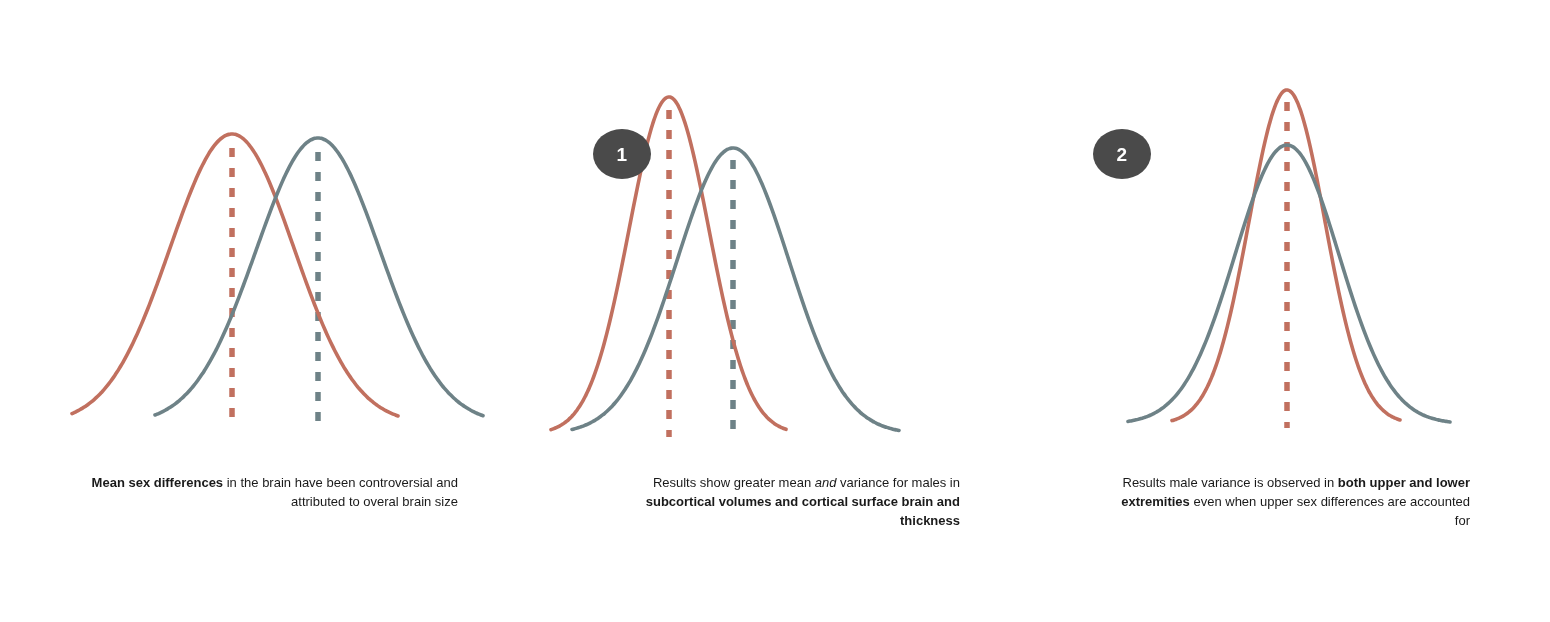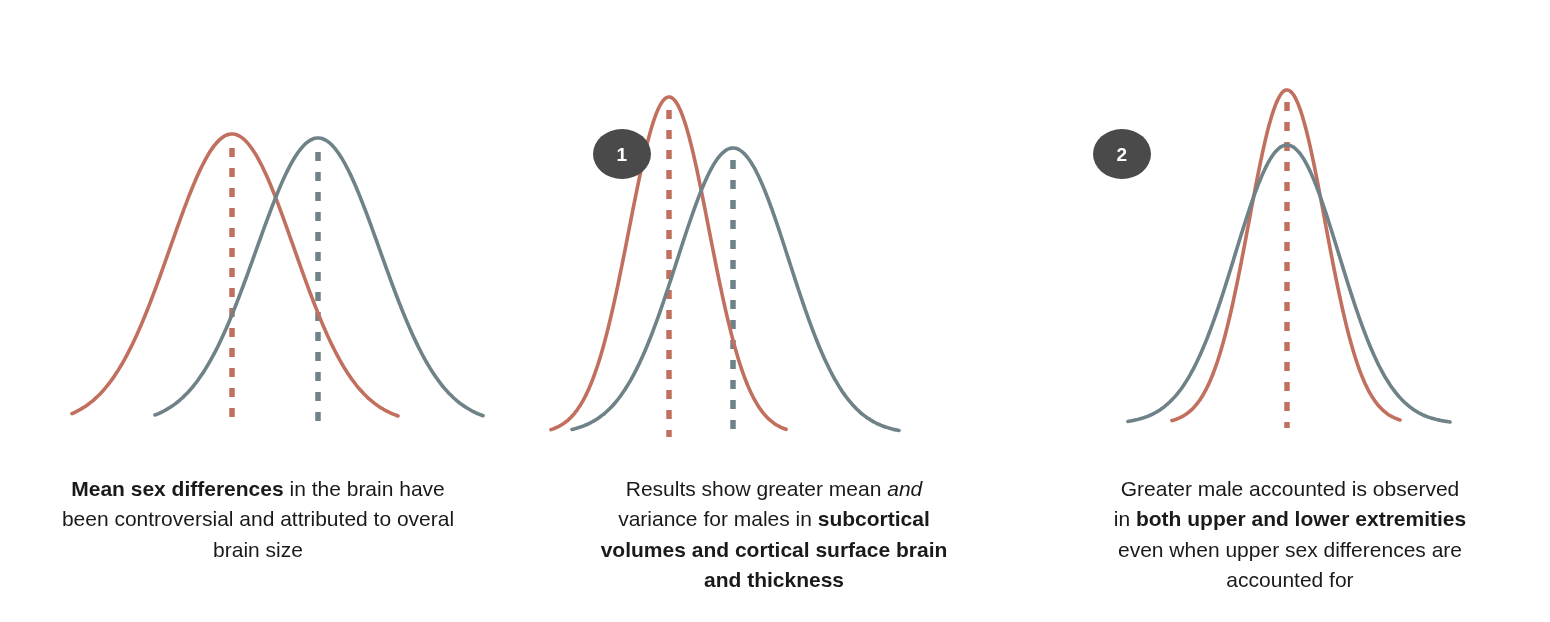--- a/index.html
+++ b/index.html
@@ -67,22 +67,22 @@
     z-index: 5;
   }
   .badge-host .badge { pointer-events: auto; }
 
   .caption {
     position: absolute;
     left: 50%;
     transform: translateX(-50%);
     top: 474px;
     width: 400px;
-    text-align: center;
-    font-size: 21px;
+    text-align: right;
+    font-size: 13px;
     line-height: 1.45;
     color: #1a1a1a;
     font-weight: 400;
   }
   .panel-1 .caption { width: 400px; }
   .panel-2 .caption { width: 372px; }
   .panel-3 .caption { width: 360px; }
   .caption b { font-weight: 700; }
   .caption i { }
 </style>
@@ -116,21 +116,21 @@
   </div>
 
   <div class="panel panel-3">
     <div class="plot-area">
       <svg viewBox="0 0 516 460" aria-hidden="true">
           <line x1="255" x2="255" y1="102" y2="428" stroke="#c1705f" stroke-width="5.5" stroke-dasharray="9 11" stroke-linecap="butt"></line>
           <path d="M 140.00 420.57 C 140.24 420.50, 140.95 420.31, 141.43 420.16 C 141.90 420.02, 142.38 419.87, 142.85 419.71 C 143.32 419.55, 143.80 419.39, 144.28 419.21 C 144.75 419.04, 145.22 418.86, 145.70 418.66 C 146.17 418.47, 146.65 418.27, 147.13 418.06 C 147.60 417.85, 148.08 417.63, 148.55 417.40 C 149.03 417.17, 149.50 416.92, 149.97 416.67 C 150.45 416.42, 150.93 416.15, 151.40 415.88 C 151.88 415.60, 152.35 415.31, 152.82 415.01 C 153.30 414.71, 153.78 414.39, 154.25 414.06 C 154.72 413.73, 155.20 413.39, 155.68 413.03 C 156.15 412.67, 156.63 412.30, 157.10 411.91 C 157.57 411.52, 158.05 411.11, 158.53 410.69 C 159.00 410.27, 159.47 409.83, 159.95 409.37 C 160.42 408.92, 160.90 408.44, 161.38 407.95 C 161.85 407.45, 162.33 406.94, 162.80 406.40 C 163.28 405.87, 163.75 405.32, 164.22 404.74 C 164.70 404.17, 165.18 403.57, 165.65 402.95 C 166.13 402.33, 166.60 401.69, 167.07 401.03 C 167.55 400.36, 168.03 399.68, 168.50 398.96 C 168.97 398.25, 169.45 397.51, 169.93 396.75 C 170.40 395.99, 170.88 395.20, 171.35 394.39 C 171.82 393.57, 172.30 392.73, 172.78 391.86 C 173.25 390.99, 173.72 390.09, 174.20 389.17 C 174.67 388.24, 175.15 387.29, 175.63 386.30 C 176.10 385.32, 176.58 384.31, 177.05 383.26 C 177.53 382.22, 178.00 381.14, 178.47 380.03 C 178.95 378.93, 179.43 377.79, 179.90 376.62 C 180.38 375.45, 180.85 374.25, 181.32 373.01 C 181.80 371.77, 182.28 370.51, 182.75 369.20 C 183.22 367.90, 183.70 366.56, 184.18 365.19 C 184.65 363.82, 185.13 362.42, 185.60 360.98 C 186.07 359.54, 186.55 358.07, 187.03 356.56 C 187.50 355.05, 187.97 353.51, 188.45 351.93 C 188.92 350.36, 189.40 348.74, 189.88 347.10 C 190.35 345.45, 190.83 343.77, 191.30 342.05 C 191.78 340.33, 192.25 338.58, 192.72 336.79 C 193.20 335.01, 193.68 333.19, 194.15 331.33 C 194.63 329.48, 195.10 327.59, 195.57 325.66 C 196.05 323.74, 196.53 321.79, 197.00 319.80 C 197.47 317.81, 197.95 315.79, 198.43 313.74 C 198.90 311.69, 199.38 309.60, 199.85 307.49 C 200.32 305.38, 200.80 303.23, 201.28 301.06 C 201.75 298.89, 202.22 296.68, 202.70 294.46 C 203.17 292.23, 203.65 289.97, 204.13 287.69 C 204.60 285.41, 205.08 283.10, 205.55 280.77 C 206.03 278.44, 206.50 276.09, 206.98 273.72 C 207.45 271.34, 207.92 268.95, 208.40 266.53 C 208.87 264.12, 209.35 261.69, 209.82 259.24 C 210.30 256.79, 210.78 254.32, 211.25 251.85 C 211.72 249.37, 212.20 246.88, 212.68 244.38 C 213.15 241.88, 213.63 239.37, 214.10 236.85 C 214.58 234.33, 215.05 231.81, 215.52 229.28 C 216.00 226.75, 216.47 224.22, 216.95 221.69 C 217.42 219.15, 217.90 216.62, 218.38 214.09 C 218.85 211.56, 219.33 209.04, 219.80 206.52 C 220.28 204.00, 220.75 201.49, 221.23 198.99 C 221.70 196.49, 222.17 194.00, 222.65 191.53 C 223.12 189.06, 223.60 186.59, 224.07 184.15 C 224.55 181.72, 225.03 179.29, 225.50 176.90 C 225.97 174.50, 226.45 172.12, 226.93 169.78 C 227.40 167.43, 227.88 165.11, 228.35 162.82 C 228.83 160.53, 229.30 158.27, 229.77 156.05 C 230.25 153.82, 230.72 151.63, 231.20 149.49 C 231.67 147.34, 232.15 145.22, 232.63 143.16 C 233.10 141.09, 233.58 139.07, 234.05 137.09 C 234.53 135.11, 235.00 133.18, 235.48 131.30 C 235.95 129.42, 236.42 127.59, 236.90 125.82 C 237.37 124.04, 237.85 122.32, 238.32 120.66 C 238.80 119.00, 239.28 117.39, 239.75 115.84 C 240.22 114.30, 240.70 112.81, 241.18 111.39 C 241.65 109.97, 242.13 108.61, 242.60 107.32 C 243.08 106.03, 243.55 104.80, 244.02 103.64 C 244.50 102.49, 244.97 101.40, 245.45 100.38 C 245.92 99.37, 246.40 98.42, 246.88 97.55 C 247.35 96.68, 247.83 95.88, 248.30 95.15 C 248.78 94.43, 249.25 93.78, 249.73 93.20 C 250.20 92.63, 250.67 92.13, 251.15 91.71 C 251.62 91.29, 252.10 90.95, 252.57 90.68 C 253.05 90.41, 253.53 90.23, 254.00 90.12 C 254.47 90.01, 254.95 89.97, 255.43 90.02 C 255.90 90.07, 256.38 90.19, 256.85 90.40 C 257.33 90.60, 257.80 90.88, 258.27 91.24 C 258.75 91.60, 259.22 92.03, 259.70 92.54 C 260.18 93.06, 260.65 93.65, 261.13 94.31 C 261.60 94.97, 262.07 95.72, 262.55 96.53 C 263.03 97.34, 263.50 98.23, 263.98 99.19 C 264.45 100.15, 264.92 101.18, 265.40 102.28 C 265.88 103.38, 266.35 104.55, 266.82 105.79 C 267.30 107.02, 267.77 108.33, 268.25 109.70 C 268.73 111.07, 269.20 112.50, 269.67 114.00 C 270.15 115.50, 270.63 117.06, 271.10 118.67 C 271.58 120.29, 272.05 121.97, 272.52 123.70 C 273.00 125.43, 273.48 127.21, 273.95 129.05 C 274.43 130.89, 274.90 132.78, 275.38 134.72 C 275.85 136.66, 276.32 138.65, 276.80 140.68 C 277.27 142.71, 277.75 144.79, 278.23 146.90 C 278.70 149.02, 279.17 151.18, 279.65 153.37 C 280.13 155.57, 280.60 157.80, 281.08 160.06 C 281.55 162.32, 282.03 164.62, 282.50 166.95 C 282.97 169.27, 283.45 171.63, 283.92 174.01 C 284.40 176.38, 284.88 178.79, 285.35 181.21 C 285.83 183.63, 286.30 186.08, 286.77 188.54 C 287.25 191.00, 287.73 193.48, 288.20 195.97 C 288.68 198.46, 289.15 200.96, 289.63 203.47 C 290.10 205.99, 290.57 208.51, 291.05 211.03 C 291.52 213.56, 292.00 216.09, 292.48 218.62 C 292.95 221.15, 293.42 223.69, 293.90 226.22 C 294.38 228.75, 294.85 231.28, 295.33 233.80 C 295.80 236.32, 296.28 238.84, 296.75 241.35 C 297.22 243.85, 297.70 246.36, 298.17 248.84 C 298.65 251.33, 299.13 253.81, 299.60 256.27 C 300.08 258.73, 300.55 261.17, 301.02 263.60 C 301.50 266.03, 301.98 268.44, 302.45 270.83 C 302.93 273.22, 303.40 275.59, 303.88 277.94 C 304.35 280.29, 304.82 282.62, 305.30 284.92 C 305.77 287.22, 306.25 289.50, 306.73 291.75 C 307.20 293.99, 307.67 296.22, 308.15 298.42 C 308.63 300.61, 309.10 302.78, 309.58 304.92 C 310.05 307.05, 310.53 309.16, 311.00 311.24 C 311.47 313.32, 311.95 315.36, 312.42 317.38 C 312.90 319.39, 313.38 321.37, 313.85 323.32 C 314.33 325.27, 314.80 327.19, 315.27 329.07 C 315.75 330.95, 316.23 332.80, 316.70 334.61 C 317.18 336.43, 317.65 338.21, 318.13 339.95 C 318.60 341.70, 319.07 343.41, 319.55 345.08 C 320.02 346.76, 320.50 348.40, 320.98 350.01 C 321.45 351.61, 321.92 353.18, 322.40 354.72 C 322.88 356.26, 323.35 357.76, 323.83 359.22 C 324.30 360.69, 324.78 362.12, 325.25 363.52 C 325.72 364.92, 326.20 366.28, 326.67 367.61 C 327.15 368.94, 327.63 370.23, 328.10 371.50 C 328.58 372.76, 329.05 373.99, 329.52 375.19 C 330.00 376.38, 330.48 377.55, 330.95 378.68 C 331.43 379.81, 331.90 380.91, 332.38 381.98 C 332.85 383.05, 333.32 384.09, 333.80 385.10 C 334.27 386.11, 334.75 387.08, 335.23 388.03 C 335.70 388.98, 336.17 389.90, 336.65 390.79 C 337.13 391.69, 337.60 392.55, 338.08 393.39 C 338.55 394.22, 339.03 395.03, 339.50 395.82 C 339.97 396.60, 340.45 397.36, 340.92 398.09 C 341.40 398.82, 341.88 399.53, 342.35 400.21 C 342.83 400.90, 343.30 401.56, 343.77 402.19 C 344.25 402.83, 344.73 403.44, 345.20 404.04 C 345.68 404.63, 346.15 405.20, 346.63 405.75 C 347.10 406.30, 347.57 406.83, 348.05 407.34 C 348.52 407.85, 349.00 408.34, 349.48 408.81 C 349.95 409.28, 350.42 409.74, 350.90 410.17 C 351.38 410.61, 351.85 411.03, 352.33 411.43 C 352.80 411.83, 353.28 412.22, 353.75 412.59 C 354.22 412.96, 354.70 413.31, 355.17 413.66 C 355.65 414.00, 356.13 414.32, 356.60 414.64 C 357.08 414.95, 357.55 415.25, 358.02 415.54 C 358.50 415.82, 358.98 416.10, 359.45 416.36 C 359.93 416.62, 360.40 416.87, 360.88 417.11 C 361.35 417.35, 361.82 417.58, 362.30 417.80 C 362.77 418.02, 363.25 418.23, 363.73 418.43 C 364.20 418.63, 364.67 418.82, 365.15 419.00 C 365.63 419.18, 366.10 419.35, 366.58 419.52 C 367.05 419.68, 367.76 419.91, 368.00 419.99" fill="none" stroke="#c1705f" stroke-width="3.6" stroke-linecap="round" stroke-linejoin="round"></path>
           <path d="M 96.00 421.40 C 96.34 421.34, 97.34 421.19, 98.01 421.07 C 98.68 420.96, 99.35 420.84, 100.03 420.71 C 100.70 420.59, 101.37 420.45, 102.04 420.31 C 102.71 420.17, 103.38 420.03, 104.05 419.87 C 104.72 419.72, 105.39 419.56, 106.06 419.38 C 106.73 419.21, 107.40 419.04, 108.08 418.85 C 108.75 418.66, 109.42 418.46, 110.09 418.26 C 110.76 418.05, 111.43 417.83, 112.10 417.61 C 112.77 417.38, 113.44 417.14, 114.11 416.89 C 114.78 416.65, 115.45 416.39, 116.13 416.11 C 116.80 415.84, 117.47 415.56, 118.14 415.26 C 118.81 414.97, 119.48 414.66, 120.15 414.33 C 120.82 414.01, 121.49 413.67, 122.16 413.32 C 122.83 412.97, 123.50 412.60, 124.17 412.22 C 124.85 411.84, 125.52 411.44, 126.19 411.02 C 126.86 410.61, 127.53 410.18, 128.20 409.73 C 128.87 409.28, 129.54 408.81, 130.21 408.33 C 130.88 407.84, 131.55 407.34, 132.22 406.82 C 132.90 406.29, 133.57 405.75, 134.24 405.19 C 134.91 404.62, 135.58 404.04, 136.25 403.43 C 136.92 402.83, 137.59 402.20, 138.26 401.55 C 138.93 400.90, 139.60 400.23, 140.28 399.53 C 140.95 398.83, 141.62 398.11, 142.29 397.37 C 142.96 396.62, 143.63 395.86, 144.30 395.06 C 144.97 394.27, 145.64 393.45, 146.31 392.60 C 146.98 391.75, 147.65 390.88, 148.32 389.98 C 149.00 389.08, 149.67 388.15, 150.34 387.19 C 151.01 386.24, 151.68 385.26, 152.35 384.24 C 153.02 383.23, 153.69 382.19, 154.36 381.12 C 155.03 380.05, 155.70 378.95, 156.38 377.82 C 157.05 376.69, 157.72 375.53, 158.39 374.34 C 159.06 373.15, 159.73 371.93, 160.40 370.67 C 161.07 369.42, 161.74 368.14, 162.41 366.83 C 163.08 365.51, 163.75 364.17, 164.43 362.79 C 165.10 361.42, 165.77 360.01, 166.44 358.58 C 167.11 357.14, 167.78 355.67, 168.45 354.17 C 169.12 352.67, 169.79 351.14, 170.46 349.58 C 171.13 348.02, 171.80 346.43, 172.47 344.81 C 173.15 343.19, 173.82 341.53, 174.49 339.85 C 175.16 338.17, 175.83 336.46, 176.50 334.72 C 177.17 332.98, 177.84 331.22, 178.51 329.42 C 179.18 327.63, 179.85 325.81, 180.53 323.96 C 181.20 322.11, 181.87 320.23, 182.54 318.33 C 183.21 316.44, 183.88 314.51, 184.55 312.56 C 185.22 310.62, 185.89 308.64, 186.56 306.65 C 187.23 304.66, 187.90 302.64, 188.57 300.61 C 189.25 298.58, 189.92 296.53, 190.59 294.46 C 191.26 292.39, 191.93 290.30, 192.60 288.20 C 193.27 286.09, 193.94 283.98, 194.61 281.85 C 195.28 279.72, 195.95 277.57, 196.63 275.42 C 197.30 273.27, 197.97 271.11, 198.64 268.94 C 199.31 266.77, 199.98 264.60, 200.65 262.42 C 201.32 260.24, 201.99 258.06, 202.66 255.88 C 203.33 253.69, 204.00 251.51, 204.68 249.33 C 205.35 247.15, 206.02 244.97, 206.69 242.80 C 207.36 240.63, 208.03 238.46, 208.70 236.30 C 209.37 234.15, 210.04 232.00, 210.71 229.87 C 211.38 227.74, 212.05 225.62, 212.72 223.51 C 213.40 221.41, 214.07 219.32, 214.74 217.26 C 215.41 215.20, 216.08 213.15, 216.75 211.13 C 217.42 209.11, 218.09 207.11, 218.76 205.15 C 219.43 203.18, 220.10 201.24, 220.78 199.33 C 221.45 197.43, 222.12 195.55, 222.79 193.71 C 223.46 191.87, 224.13 190.06, 224.80 188.30 C 225.47 186.53, 226.14 184.80, 226.81 183.12 C 227.48 181.44, 228.15 179.79, 228.82 178.20 C 229.50 176.60, 230.17 175.05, 230.84 173.55 C 231.51 172.05, 232.18 170.60, 232.85 169.20 C 233.52 167.80, 234.19 166.45, 234.86 165.16 C 235.53 163.86, 236.20 162.62, 236.88 161.44 C 237.55 160.26, 238.22 159.14, 238.89 158.08 C 239.56 157.01, 240.23 156.01, 240.90 155.07 C 241.57 154.13, 242.24 153.25, 242.91 152.44 C 243.58 151.62, 244.25 150.87, 244.93 150.19 C 245.60 149.50, 246.27 148.88, 246.94 148.33 C 247.61 147.78, 248.28 147.30, 248.95 146.88 C 249.62 146.47, 250.29 146.12, 250.96 145.84 C 251.63 145.56, 252.30 145.35, 252.97 145.21 C 253.65 145.07, 254.32 145.00, 254.99 145.00 C 255.66 145.00, 256.33 145.07, 257.00 145.21 C 257.67 145.34, 258.34 145.55, 259.01 145.83 C 259.68 146.11, 260.35 146.45, 261.02 146.87 C 261.70 147.28, 262.37 147.76, 263.04 148.31 C 263.71 148.86, 264.38 149.48, 265.05 150.16 C 265.72 150.84, 266.39 151.59, 267.06 152.41 C 267.73 153.22, 268.40 154.10, 269.07 155.04 C 269.75 155.97, 270.42 156.98, 271.09 158.04 C 271.76 159.10, 272.43 160.22, 273.10 161.40 C 273.77 162.58, 274.44 163.82, 275.11 165.11 C 275.78 166.40, 276.45 167.75, 277.13 169.14 C 277.80 170.54, 278.47 172.00, 279.14 173.49 C 279.81 174.99, 280.48 176.55, 281.15 178.14 C 281.82 179.73, 282.49 181.38, 283.16 183.06 C 283.83 184.74, 284.50 186.47, 285.18 188.23 C 285.85 190.00, 286.52 191.80, 287.19 193.64 C 287.86 195.48, 288.53 197.36, 289.20 199.26 C 289.87 201.17, 290.54 203.11, 291.21 205.07 C 291.88 207.04, 292.55 209.04, 293.23 211.06 C 293.90 213.07, 294.57 215.12, 295.24 217.18 C 295.91 219.25, 296.58 221.33, 297.25 223.44 C 297.92 225.54, 298.59 227.66, 299.26 229.79 C 299.93 231.92, 300.60 234.07, 301.27 236.22 C 301.95 238.38, 302.62 240.55, 303.29 242.72 C 303.96 244.89, 304.63 247.07, 305.30 249.25 C 305.97 251.43, 306.64 253.61, 307.31 255.79 C 307.98 257.98, 308.65 260.16, 309.32 262.34 C 310.00 264.52, 310.67 266.69, 311.34 268.86 C 312.01 271.03, 312.68 273.19, 313.35 275.34 C 314.02 277.49, 314.69 279.64, 315.36 281.77 C 316.03 283.90, 316.70 286.02, 317.38 288.12 C 318.05 290.22, 318.72 292.31, 319.39 294.38 C 320.06 296.45, 320.73 298.50, 321.40 300.54 C 322.07 302.57, 322.74 304.59, 323.41 306.58 C 324.08 308.57, 324.75 310.54, 325.43 312.49 C 326.10 314.44, 326.77 316.36, 327.44 318.26 C 328.11 320.16, 328.78 322.04, 329.45 323.89 C 330.12 325.74, 330.79 327.56, 331.46 329.36 C 332.13 331.15, 332.80 332.92, 333.48 334.66 C 334.15 336.40, 334.82 338.11, 335.49 339.79 C 336.16 341.47, 336.83 343.12, 337.50 344.75 C 338.17 346.37, 338.84 347.96, 339.51 349.52 C 340.18 351.08, 340.85 352.61, 341.52 354.11 C 342.20 355.61, 342.87 357.08, 343.54 358.52 C 344.21 359.96, 344.88 361.37, 345.55 362.74 C 346.22 364.12, 346.89 365.46, 347.56 366.78 C 348.23 368.09, 348.90 369.38, 349.57 370.63 C 350.25 371.88, 350.92 373.10, 351.59 374.29 C 352.26 375.48, 352.93 376.64, 353.60 377.78 C 354.27 378.91, 354.94 380.01, 355.61 381.08 C 356.28 382.15, 356.95 383.19, 357.63 384.20 C 358.30 385.22, 358.97 386.20, 359.64 387.16 C 360.31 388.12, 360.98 389.04, 361.65 389.94 C 362.32 390.85, 362.99 391.72, 363.66 392.57 C 364.33 393.41, 365.00 394.23, 365.68 395.03 C 366.35 395.83, 367.02 396.60, 367.69 397.34 C 368.36 398.09, 369.03 398.81, 369.70 399.50 C 370.37 400.20, 371.04 400.87, 371.71 401.53 C 372.38 402.18, 373.05 402.80, 373.73 403.41 C 374.40 404.02, 375.07 404.60, 375.74 405.17 C 376.41 405.73, 377.08 406.27, 377.75 406.80 C 378.42 407.32, 379.09 407.83, 379.76 408.31 C 380.43 408.80, 381.10 409.26, 381.77 409.71 C 382.45 410.16, 383.12 410.59, 383.79 411.01 C 384.46 411.42, 385.13 411.82, 385.80 412.21 C 386.47 412.59, 387.14 412.95, 387.81 413.31 C 388.48 413.66, 389.15 414.00, 389.82 414.32 C 390.50 414.65, 391.17 414.95, 391.84 415.25 C 392.51 415.55, 393.18 415.83, 393.85 416.10 C 394.52 416.38, 395.19 416.64, 395.86 416.89 C 396.53 417.13, 397.20 417.37, 397.88 417.60 C 398.55 417.83, 399.22 418.04, 399.89 418.25 C 400.56 418.46, 401.23 418.65, 401.90 418.84 C 402.57 419.03, 403.24 419.21, 403.91 419.38 C 404.58 419.55, 405.25 419.71, 405.93 419.87 C 406.60 420.02, 407.27 420.17, 407.94 420.31 C 408.61 420.45, 409.28 420.58, 409.95 420.71 C 410.62 420.83, 411.29 420.95, 411.96 421.07 C 412.63 421.18, 413.30 421.29, 413.98 421.39 C 414.65 421.50, 415.32 421.59, 415.99 421.69 C 416.66 421.78, 417.66 421.91, 418.00 421.95" fill="none" stroke="#6e8287" stroke-width="3.6" stroke-linecap="round" stroke-linejoin="round"></path>
         </svg>
     </div>
-    <div class="caption"><span>Greater male accounted is observed in </span><b>both upper and lower extremities</b><span> even when upper sex differences are accounted for</span></div>
+    <div class="caption"><span>Results male variance is observed in </span><b>both upper and lower extremities</b><span> even when upper sex differences are accounted for</span></div>
   </div>
 
   <div class="badge-host">
     <div class="badge" style="left:593px; top:129px;">1</div>
     <div class="badge" style="left:1093px; top:129px;">2</div>
   </div>
 
 </div>
 
 </body></html>

